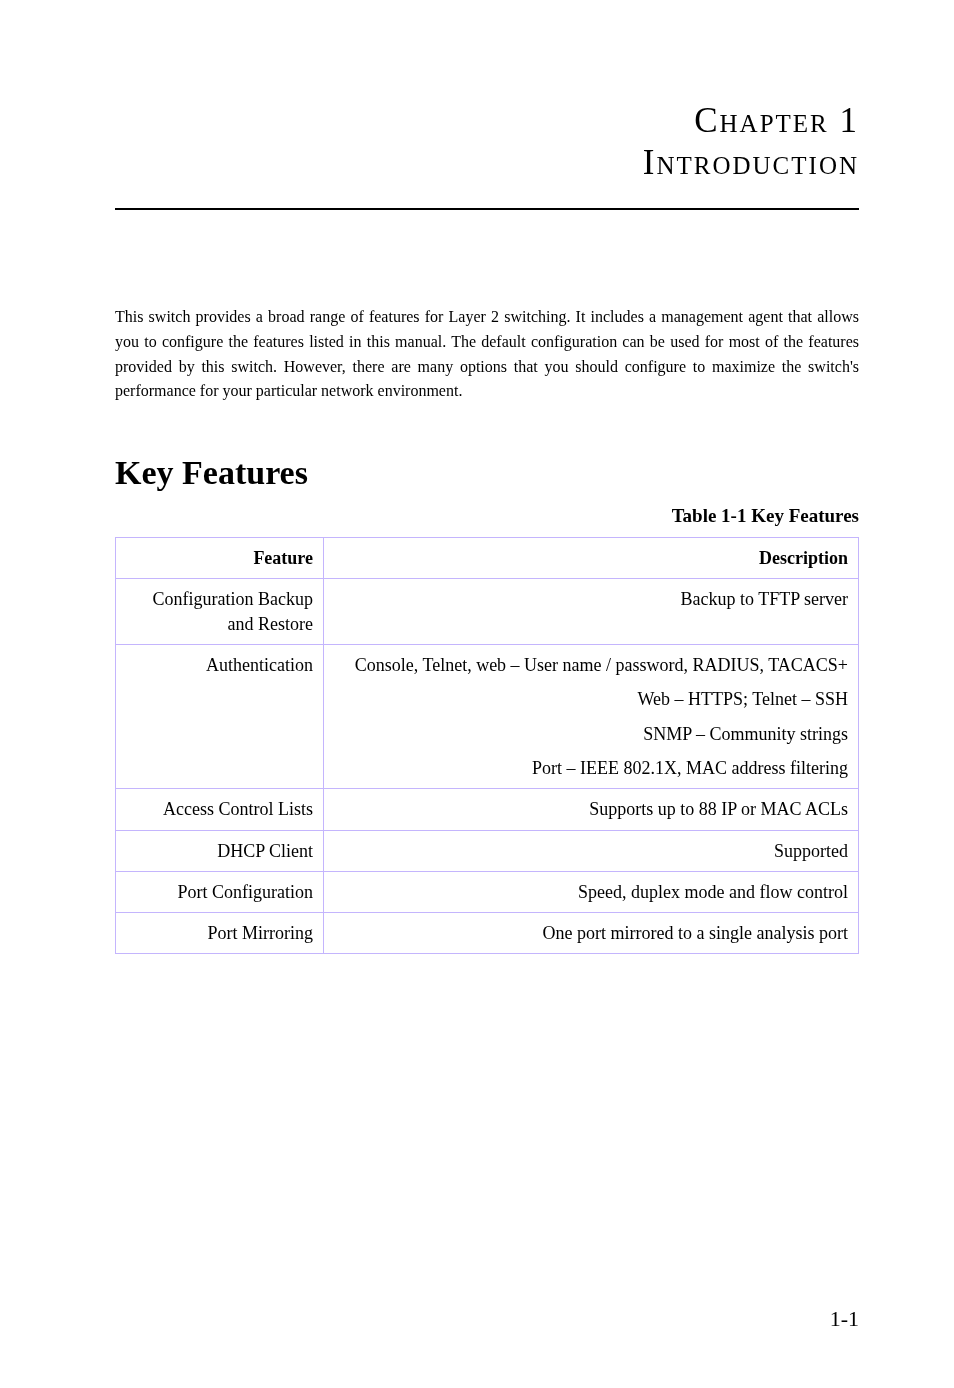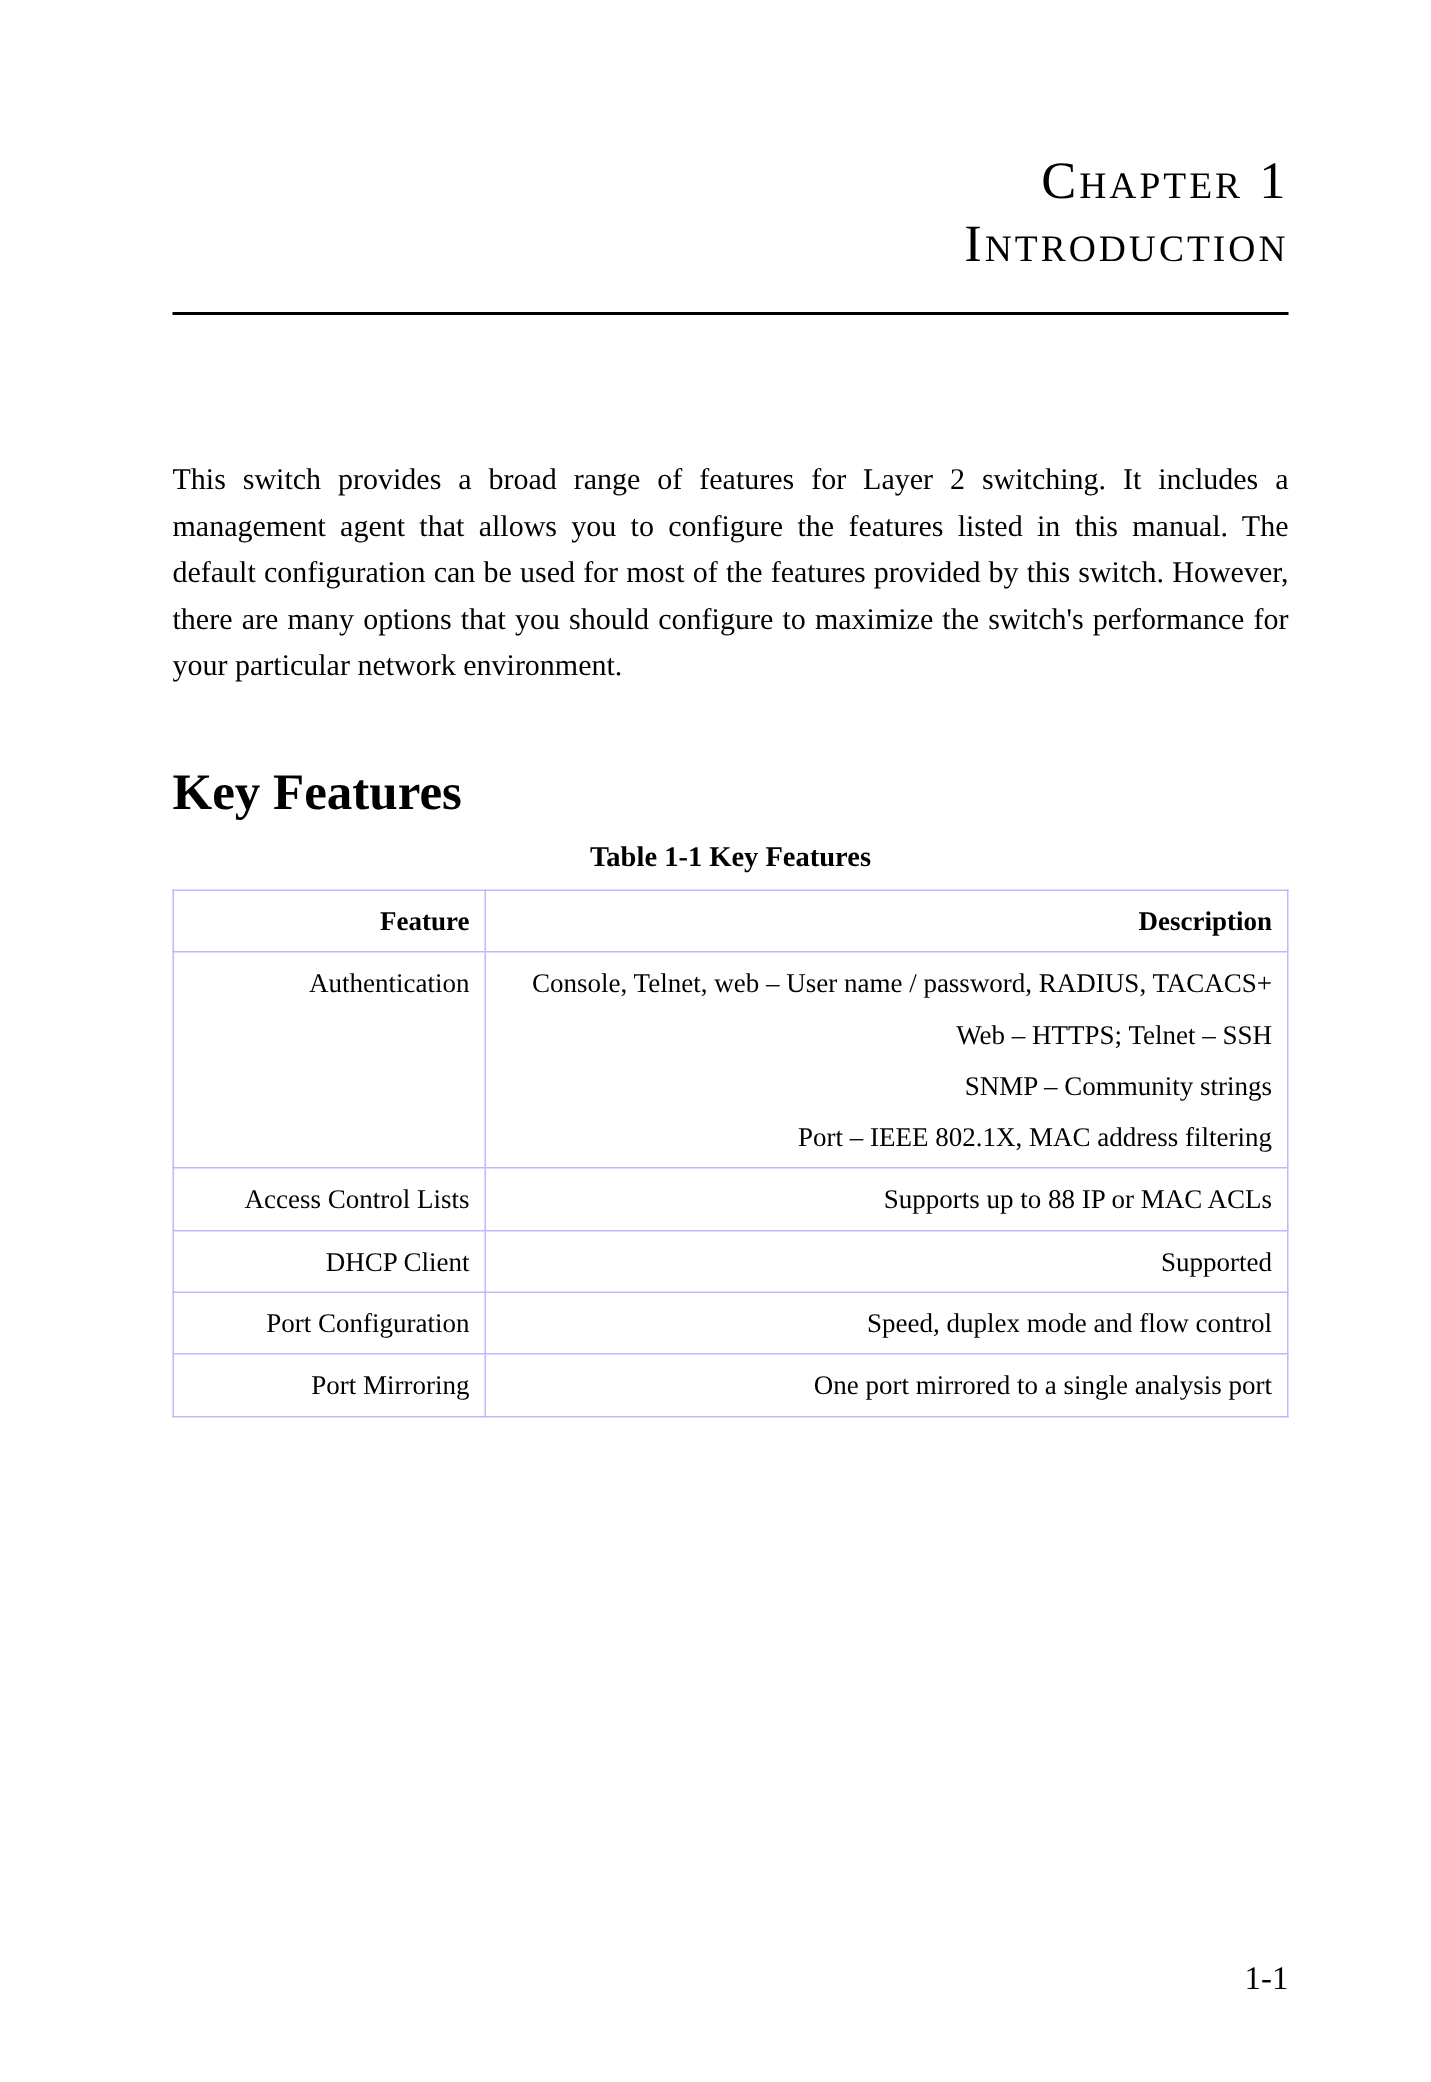--- a/index.html
+++ b/index.html
@@ -27,32 +27,32 @@
       line-height: 1.2;
       font-variant: small-caps;
     }
     .divider {
       border: none;
       border-top: 2.5px solid #000;
       margin-top: 8px;
       margin-bottom: 95px;
     }
     .intro-paragraph {
-      font-size: 20px;
+      font-size: 16px;
       line-height: 1.55;
       text-align: justify;
       margin-bottom: 50px;
     }
     .section-heading {
       font-size: 34px;
       font-weight: bold;
       margin-bottom: 13px;
     }
     .table-caption {
-      text-align: center;
+      text-align: right;
       font-weight: bold;
       font-size: 19px;
       margin-bottom: 10px;
     }
     table {
       width: 100%;
       border-collapse: collapse;
       font-size: 18px;
     }
     th, td {
@@ -102,20 +102,24 @@
 
 <table>
   <thead>
     <tr>
       <th class="col-feature">Feature</th>
       <th class="col-description">Description</th>
     </tr>
   </thead>
   <tbody>
     <tr>
+      <td>Configuration Backup and Restore</td>
+      <td>Backup to TFTP server</td>
+    </tr>
+    <tr>
       <td>Authentication</td>
       <td class="auth-cell">
         <p>Console, Telnet, web – User name / password, RADIUS, TACACS+</p>
         <p>Web – HTTPS; Telnet – SSH</p>
         <p>SNMP – Community strings</p>
         <p>Port – IEEE 802.1X, MAC address filtering</p>
       </td>
     </tr>
     <tr>
       <td>Access Control Lists</td>

